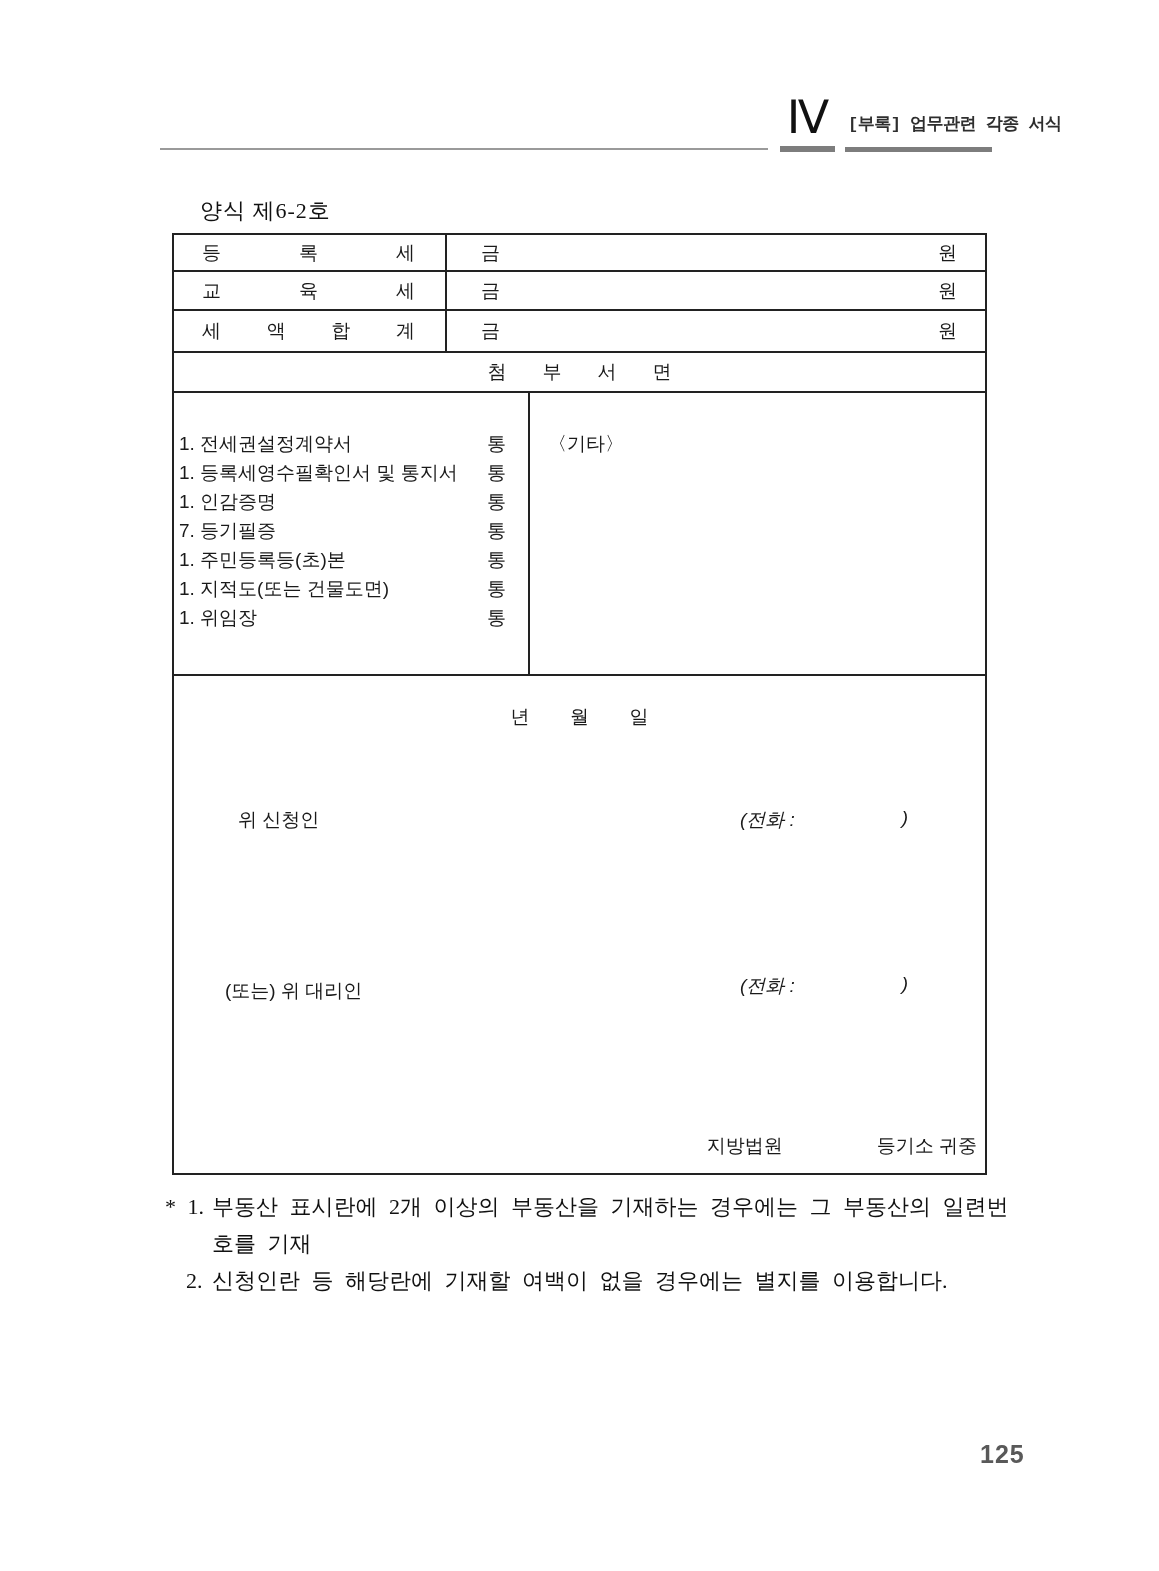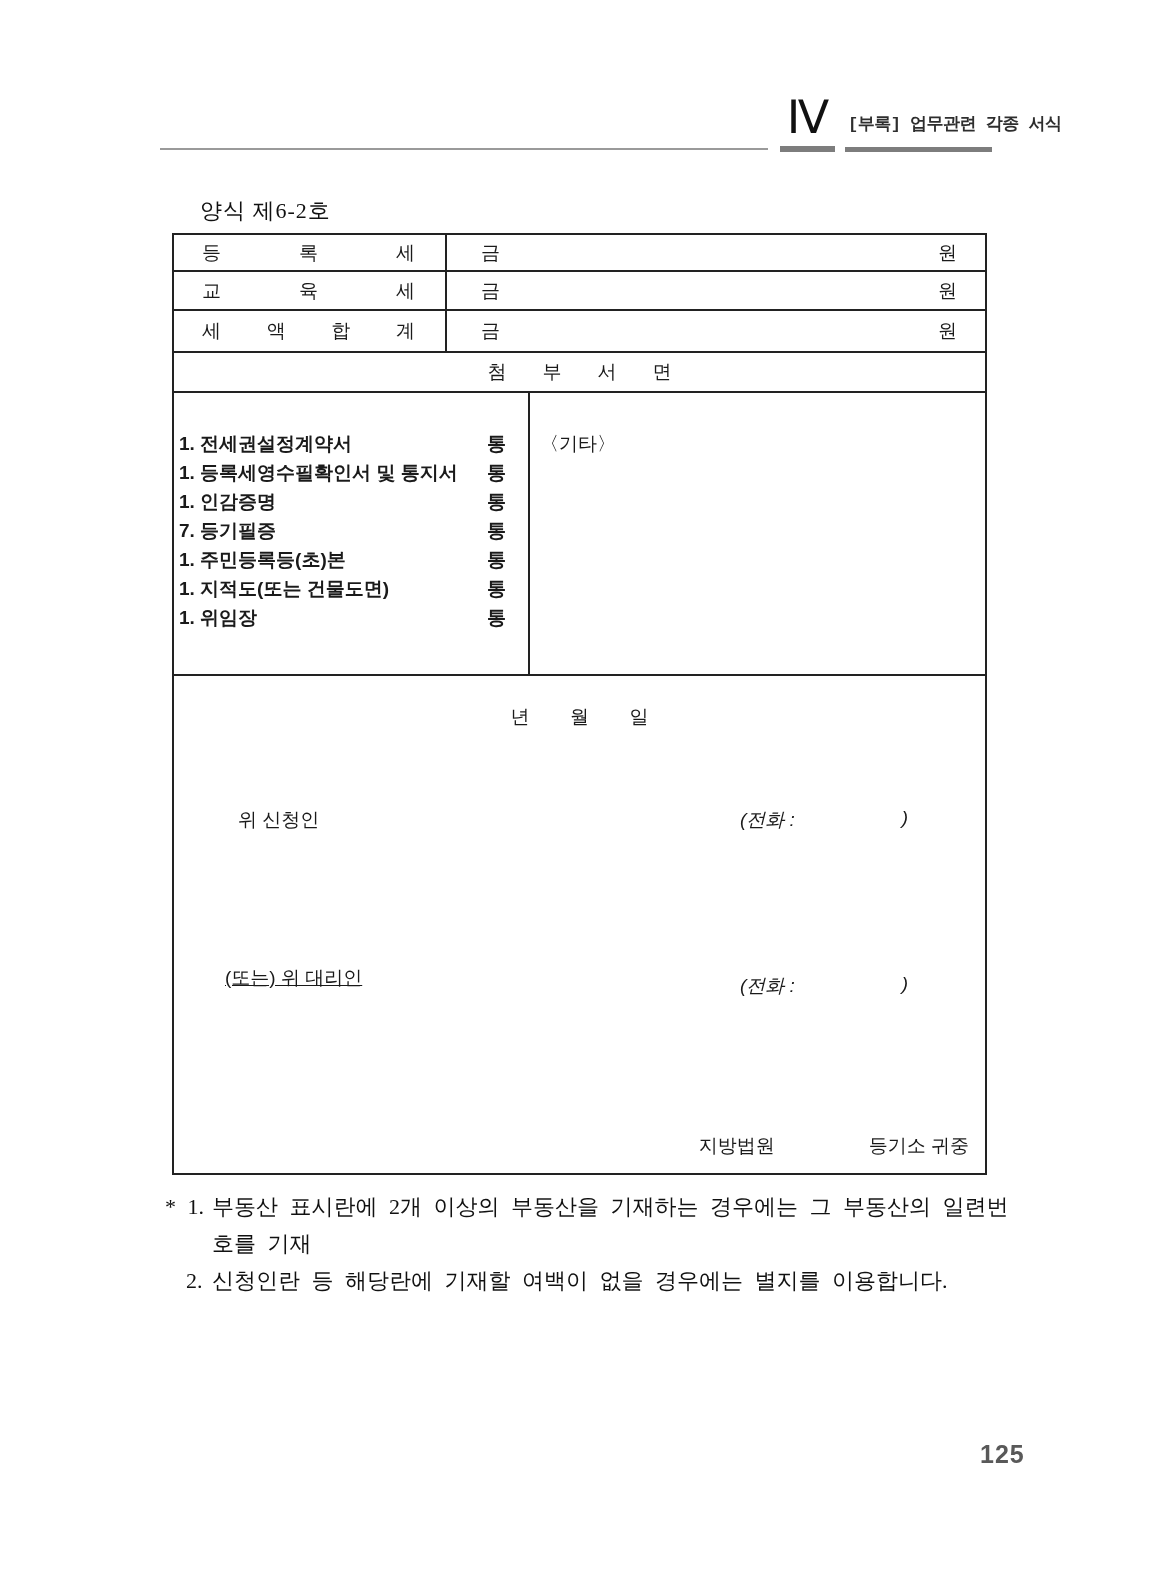--- a/index.html
+++ b/index.html
@@ -29,33 +29,33 @@
   .char-spread{display:flex;justify-content:space-between;}
   .label-cell .char-spread{flex:1;margin:0 30px 0 28px;}
   .amount-cell{flex:1;display:flex;align-items:center;justify-content:space-between;
                padding:0 28px 0 34px;}
   .hdr-row{height:40px;box-sizing:border-box;border-bottom:2px solid #222;
            display:flex;align-items:center;justify-content:center;}
   .hdr-row .char-spread{width:184px;}
   .docs-row{height:283px;box-sizing:border-box;border-bottom:2px solid #222;display:flex;}
   .docs-cell{box-sizing:border-box;width:356px;border-right:2px solid #222;
              padding:36px 22px 0 5px;}
-  .doc-item{display:flex;justify-content:space-between;line-height:29px;font-weight:bold;}
-  .etc-cell{flex:1;padding:36px 0 0 10px;line-height:29px;}
+  .doc-item{display:flex;justify-content:space-between;line-height:29px;}
+  .etc-cell{flex:1;padding:36px 0 0 18px;line-height:29px;}
   .body-row{position:relative;height:497px;box-sizing:border-box;}
   .date-line{position:absolute;top:28px;left:50%;transform:translateX(-50%);}
   .date-line .char-spread{width:138px;}
   .sig-line{position:absolute;}
   .applicant-label{top:131px;left:64px;}
-  .agent-label{top:289px;left:51px;text-decoration:underline;}
+  .agent-label{top:302px;left:51px;}
   .phone-field{position:absolute;left:566px;width:168px;display:flex;
                justify-content:space-between;font-style:italic;}
   .phone-1{top:131px;}
   .phone-2{top:297px;}
-  .court-line{position:absolute;right:16px;bottom:14px;display:flex;gap:94px;}
+  .court-line{position:absolute;right:8px;bottom:14px;display:flex;gap:94px;}
 
   
   .footnotes{position:absolute;left:165px;top:1188px;width:858px;
              font-family:"Liberation Serif",serif;font-size:22px;line-height:37px;
              color:#111;word-spacing:6px;}
   .fn-item{display:flex;}
   .fn-marker{width:47px;flex:none;box-sizing:border-box;}
   .fn-marker.indent{padding-left:21px;}
   .fn-text{flex:1;}
 

